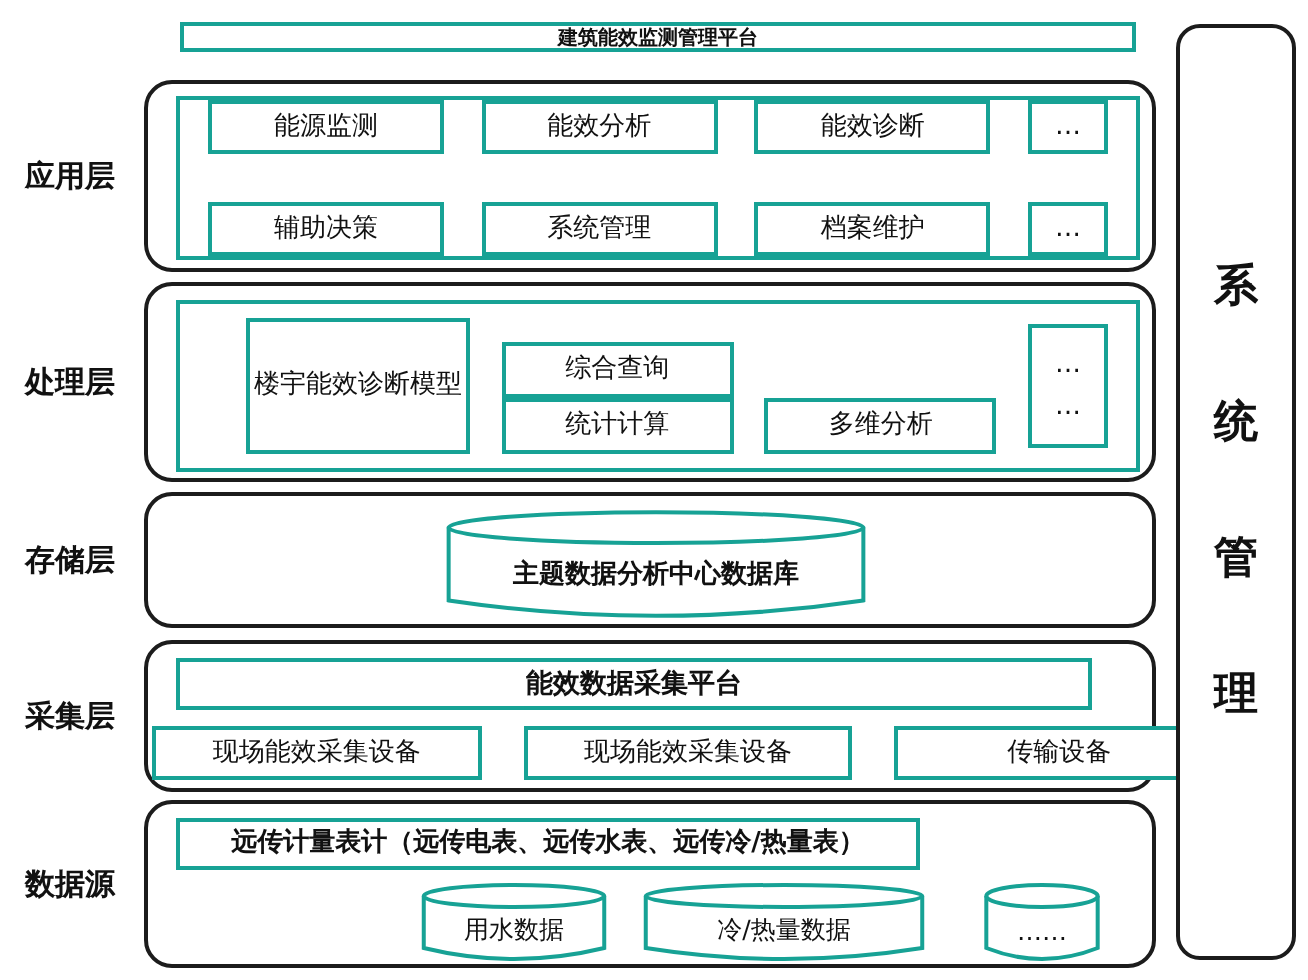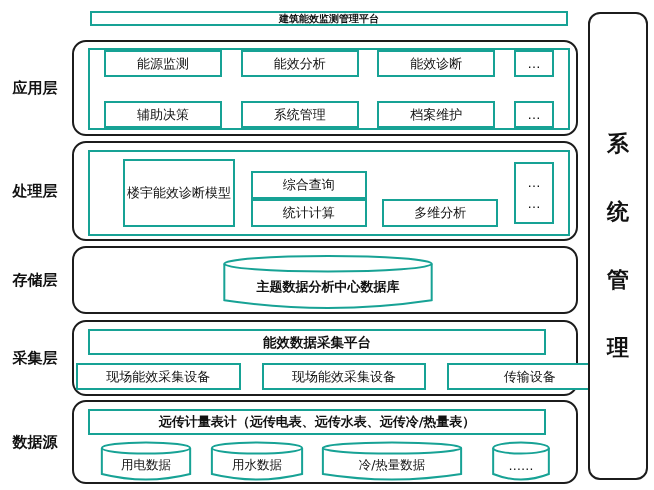--- a/index.html
+++ b/index.html
@@ -82,21 +82,21 @@
     padding-top: 9px; font-size: 13px; text-align: left;
   }
   .big-cyl { left: 146px; top: 6px; width: 216px; height: 56px; }
 
   
   .platform-box { position: absolute; left: 14px; top: 7px; width: 458px; height: 26px; font-size: 13.5px; }
   .devices-row { position: absolute; left: 2px; top: 41px; width: 536px; height: 27px; display: flex; gap: 21px; }
   .devices-row .tbox { flex: 1; }
 
   
-  .meters-box { position: absolute; left: 14px; top: 7px; width: 458px; height: 26px; font-size: 13px; text-align: center; }
+  .meters-box { position: absolute; left: 14px; top: 7px; width: 372px; height: 26px; font-size: 13px; text-align: center; }
   .ds-cyl { top: 39px; height: 40px; }
   .ds-cyl .cyl-label { font-size: 12.5px; }
   .c1 { left: 26px;  width: 92px; }
   .c2 { left: 136px; width: 94px; }
   .c3 { left: 246px; width: 144px; }
   .c4 { left: 418px; width: 58px; }
 
   
   .side-panel {
     position: absolute; left: 588px; top: 12px; width: 60px; height: 468px;
@@ -171,27 +171,20 @@
     <div class="devices-row">
       <div class="tbox">现场能效采集设备</div>
       <div class="tbox">现场能效采集设备</div>
       <div class="tbox">传输设备</div>
     </div>
   </div>
 
   <div class="band band-ds">
     <div class="tbox meters-box bold">远传计量表计（远传电表、远传水表、远传冷/热量表）</div>
 
-    <div class="cylinder ds-cyl c1">
-      <svg class="cyl-svg" viewBox="0 0 100 40" preserveAspectRatio="none">
-        <path d="M 2 7 L 2 33 Q 50 44 98 33 L 98 7" vector-effect="non-scaling-stroke"></path>
-        <ellipse cx="50" cy="7" rx="48" ry="5.5" vector-effect="non-scaling-stroke"></ellipse>
-      </svg>
-      <span class="cyl-label">用电数据</span>
-    </div>
 
     <div class="cylinder ds-cyl c2">
       <svg class="cyl-svg" viewBox="0 0 100 40" preserveAspectRatio="none">
         <path d="M 2 7 L 2 33 Q 50 44 98 33 L 98 7" vector-effect="non-scaling-stroke"></path>
         <ellipse cx="50" cy="7" rx="48" ry="5.5" vector-effect="non-scaling-stroke"></ellipse>
       </svg>
       <span class="cyl-label">用水数据</span>
     </div>
 
     <div class="cylinder ds-cyl c3">

